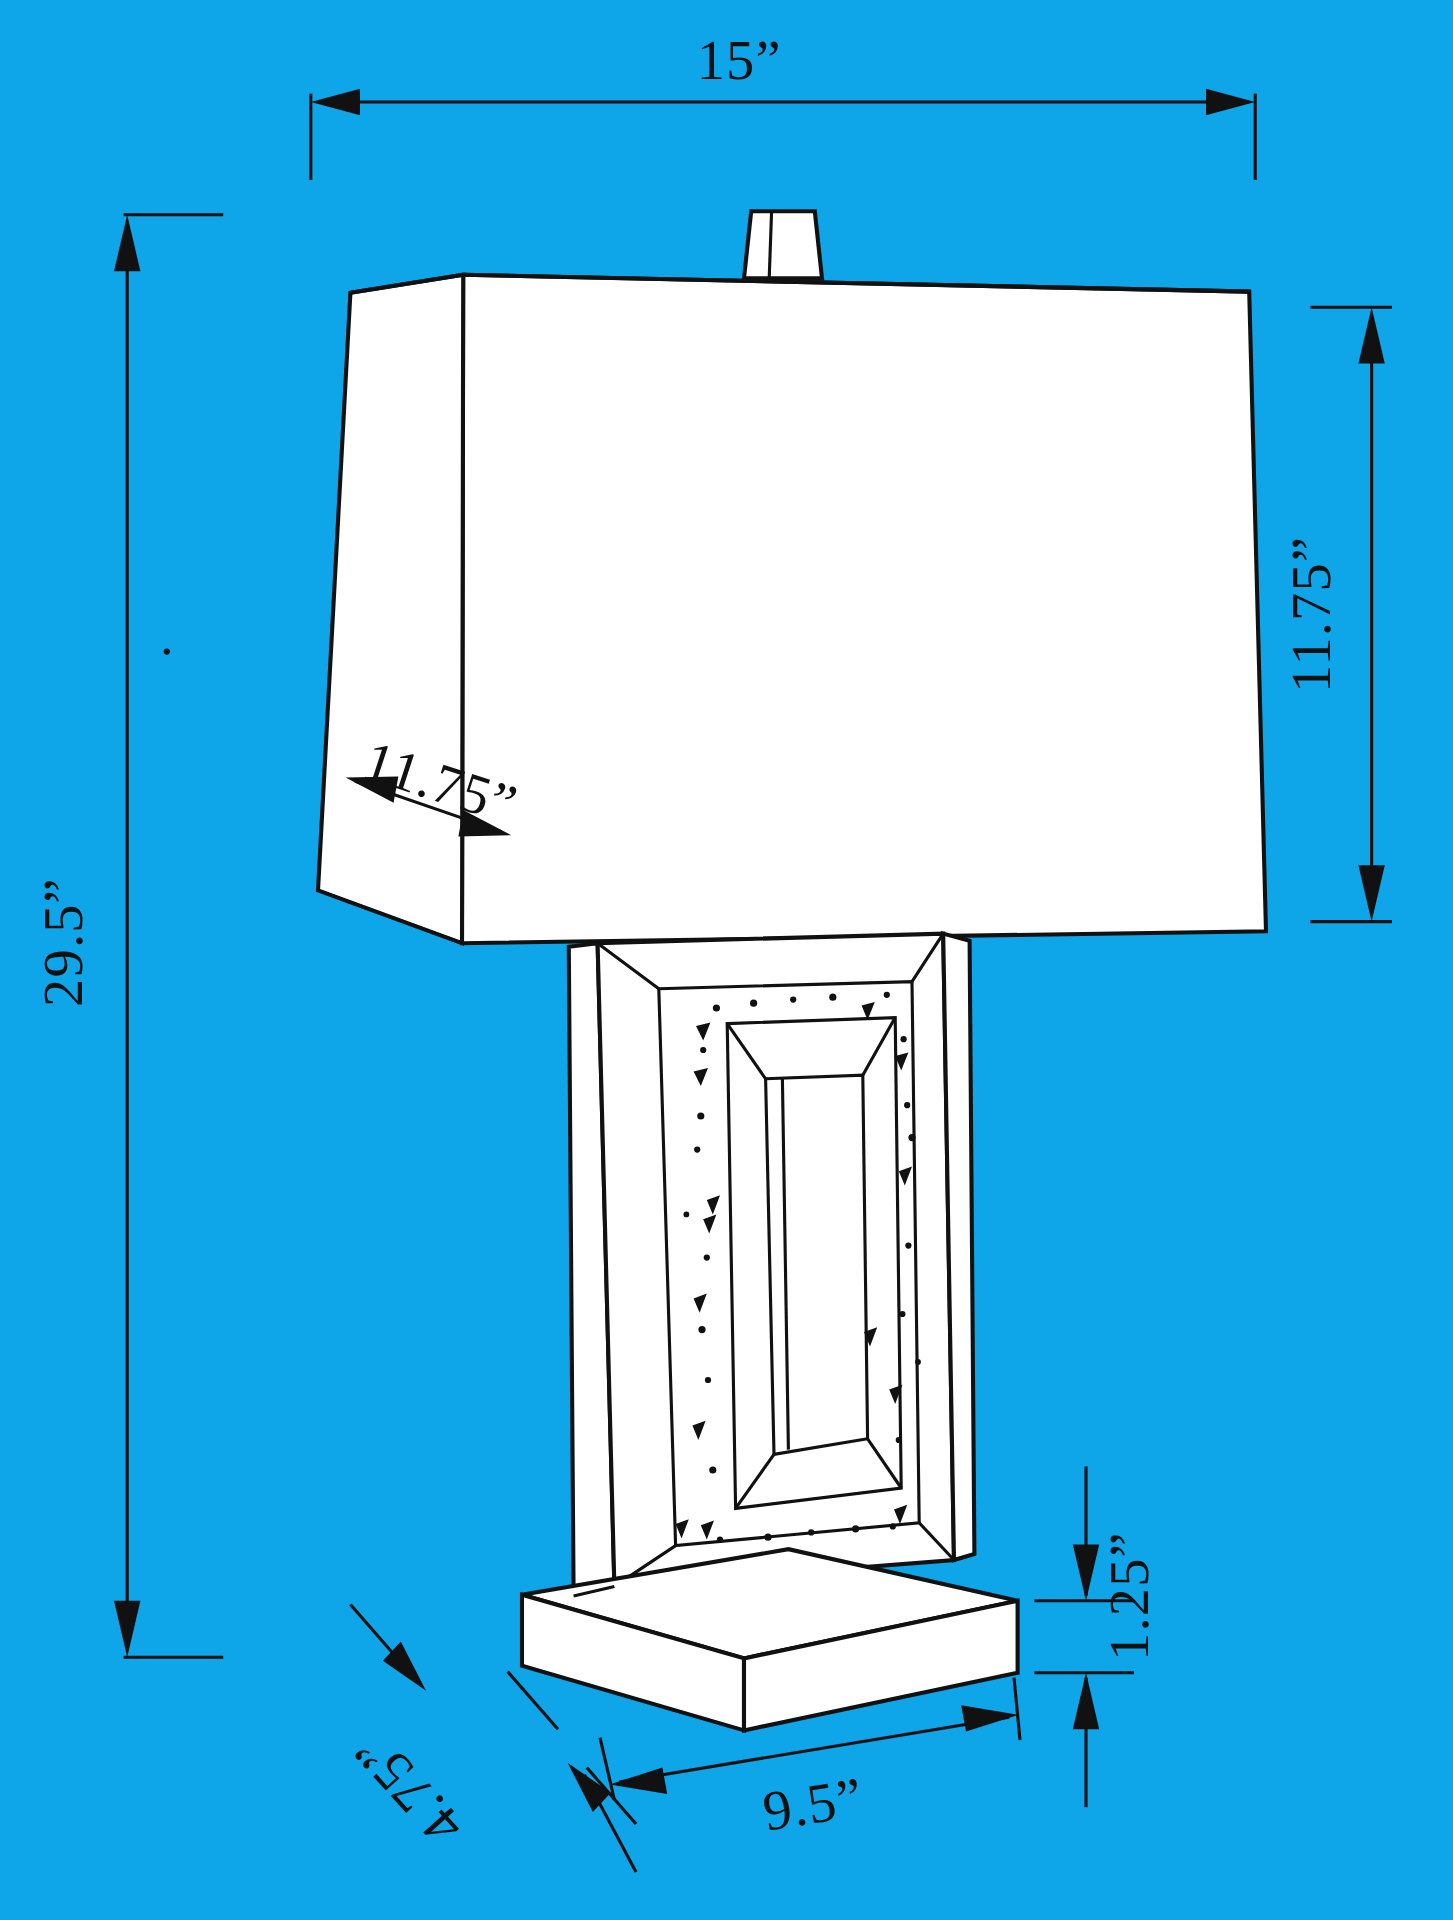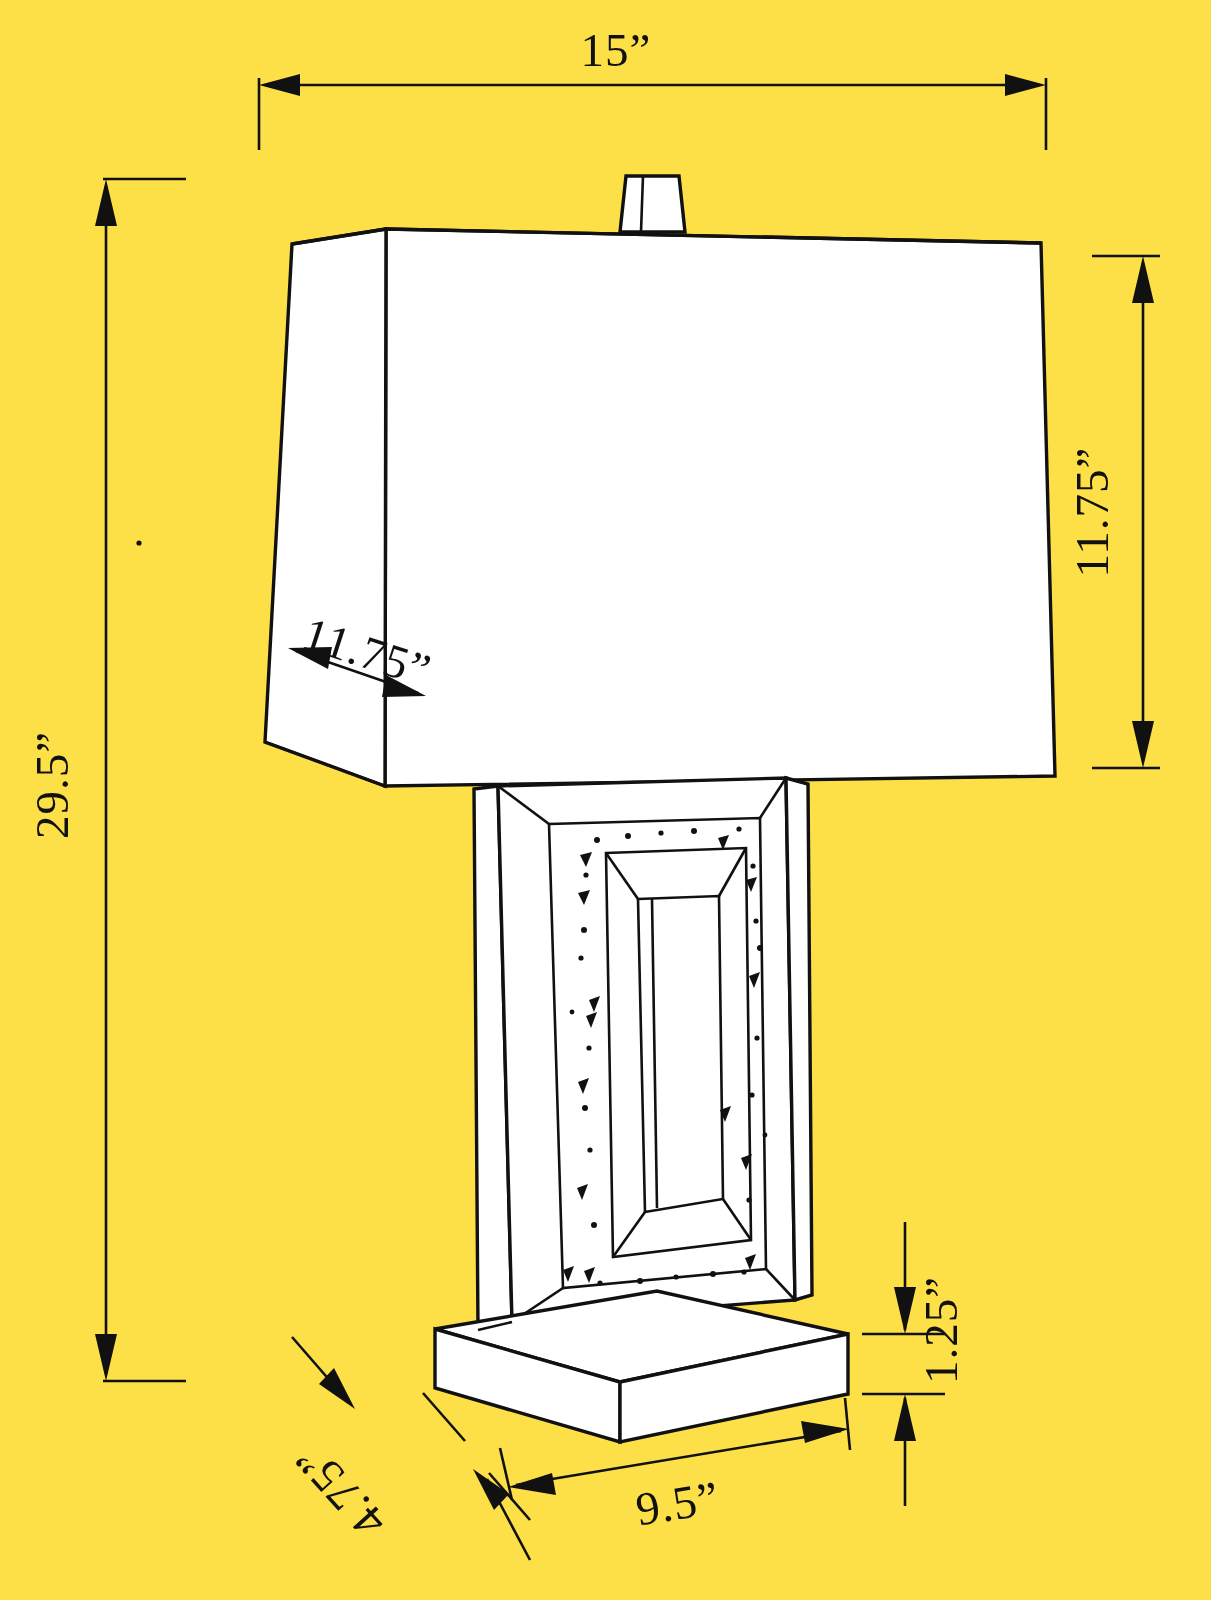--- a/index.html
+++ b/index.html
@@ -10,21 +10,21 @@
   body {
     font-family: "Liberation Serif", serif;
     width: 1211px;
     height: 1600px;
     overflow: hidden;
   }
   #drawing-root {
     position: relative;
     width: 1211px;
     height: 1600px;
-    background: #fde047;
+    background: #0ea5e9;
   }
   svg#tech-drawing {
     display: block;
     width: 1211px;
     height: 1600px;
   }
   .obj-line {
     fill: none;
     stroke: #111111;
     stroke-width: 3.4;

